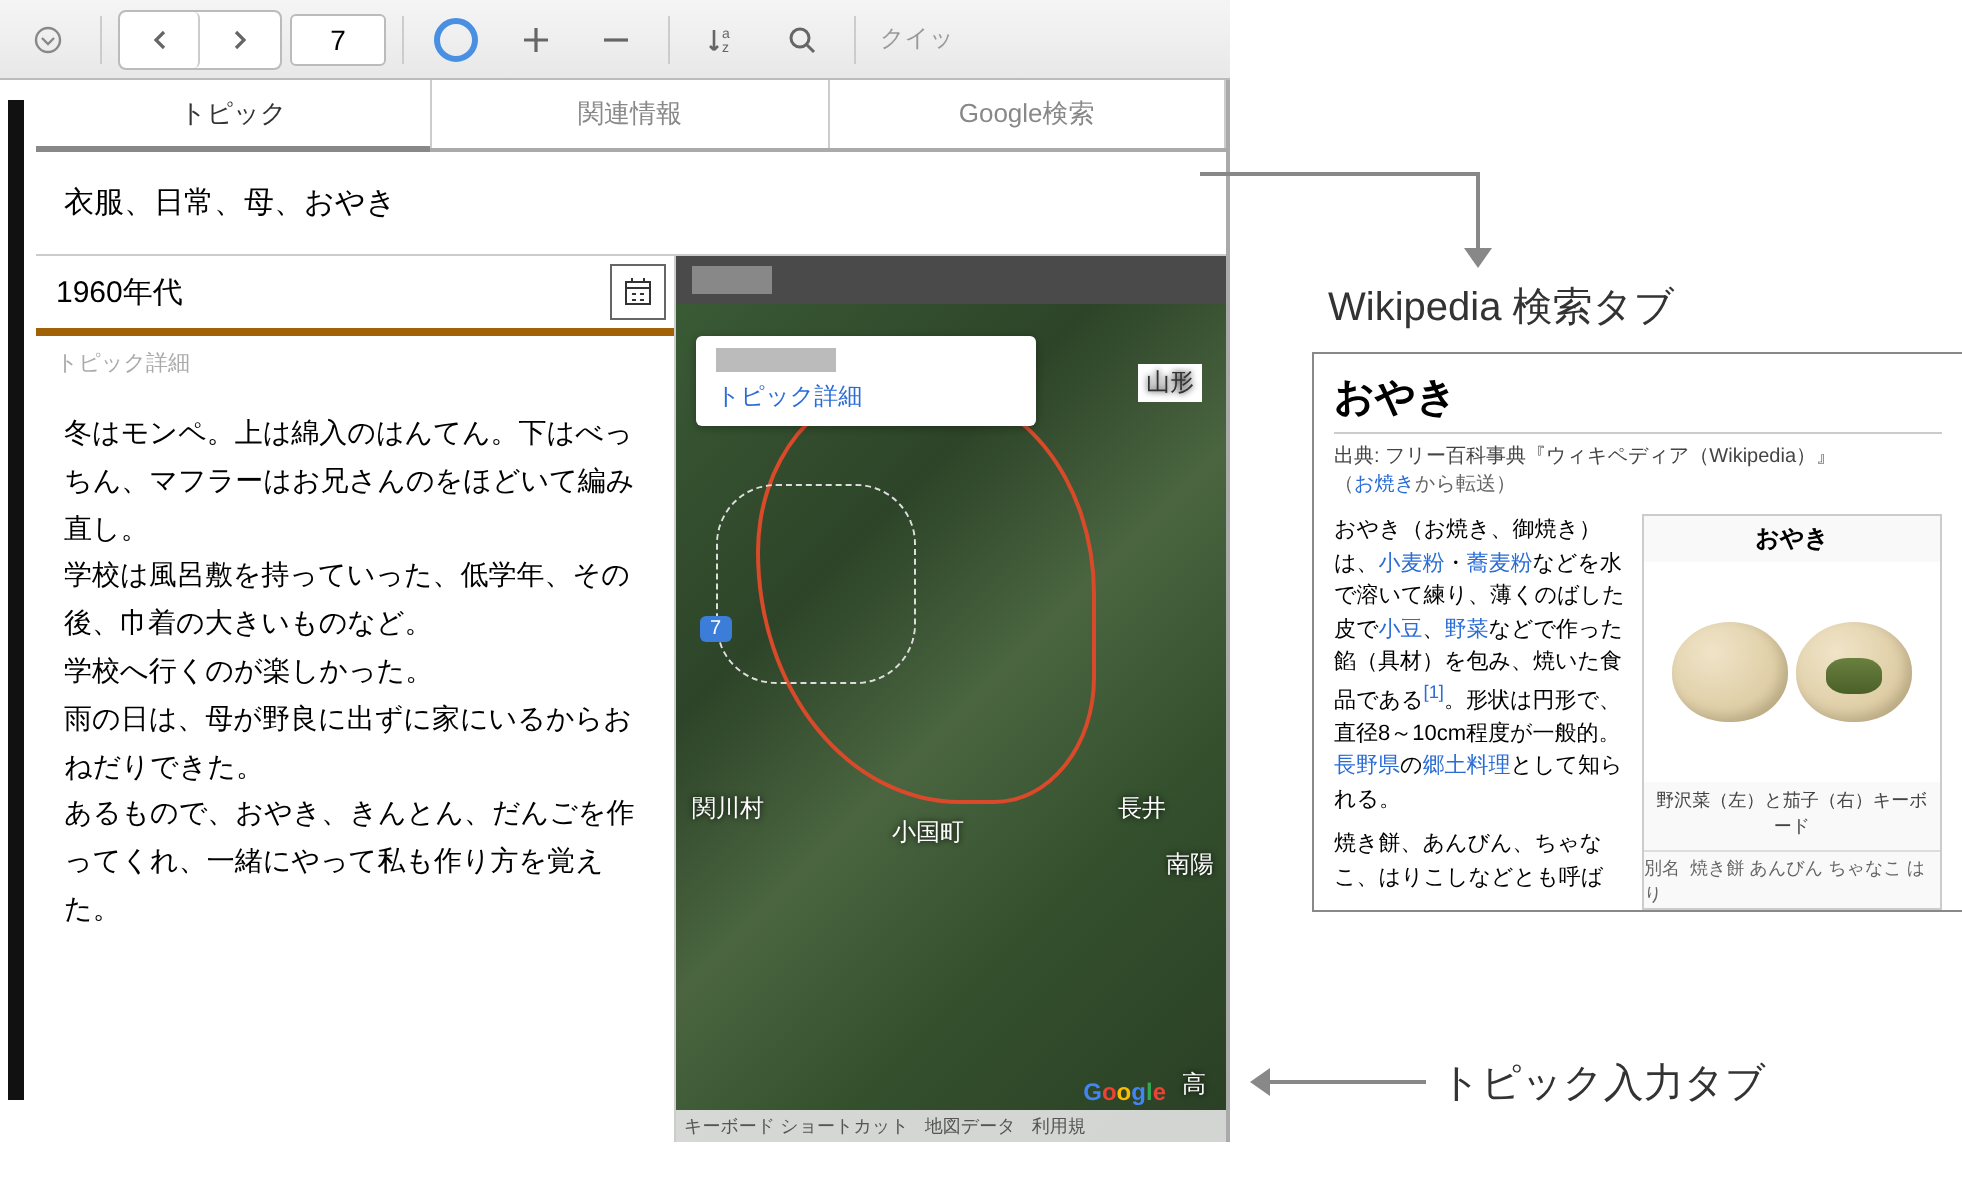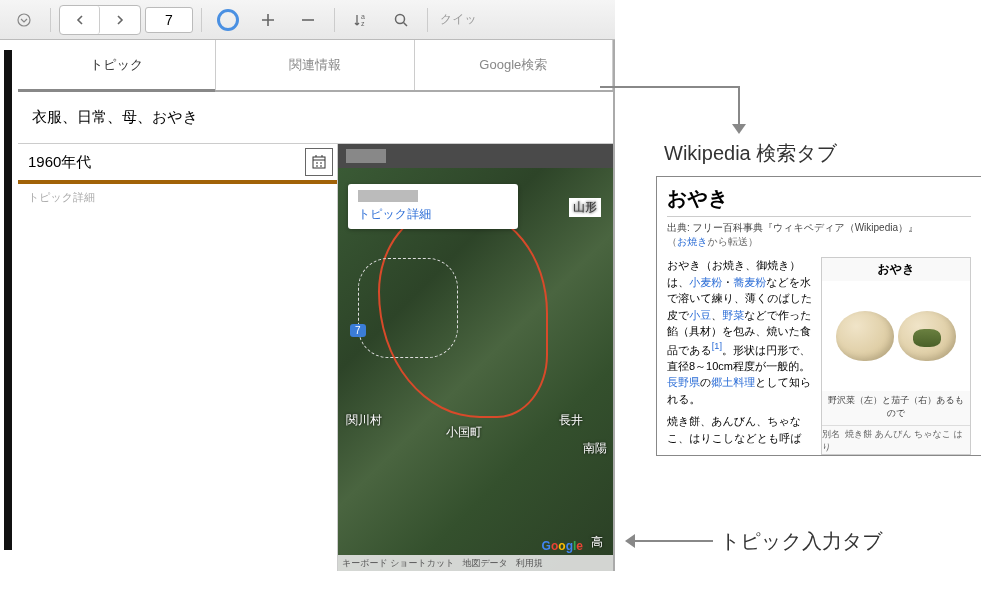--- a/index.html
+++ b/index.html
@@ -13,21 +13,21 @@
     .page-input { width: 48px; height: 26px; text-align: center; border: 1px solid #bbb; border-radius: 3px; font-size: 14px; }
     .circle-btn { width: 22px; height: 22px; border: 3px solid #4a90e2; border-radius: 50%; }
     .quick-label { color: #999; font-size: 12px; margin-left: 4px; }
     .divider-v { width: 1px; height: 24px; background: #ccc; margin: 0 4px; }
     
     .main-wrapper { display: flex; width: 615px; height: 531px; border-right: 2px solid #aaa; }
     .left-stripe { width: 18px; background: #fff; position: relative; }
     .left-stripe::after { content: ""; position: absolute; left: 4px; top: 10px; width: 8px; height: 500px; background: #111; }
     
     .content { flex: 1; display: flex; flex-direction: column; }
-    .tabs { display: flex; height: 52px; border-bottom: 2px solid #aaa; }
+    .tabs { display: flex; height: 36px; border-bottom: 2px solid #aaa; }
     .tab { flex: 1; display: flex; align-items: center; justify-content: center; border-right: 1px solid #ccc; color: #888; cursor: pointer; position: relative; }
     .tab.active { color: #333; font-weight: 500; }
     .tab.active::after { content: ""; position: absolute; bottom: -2px; left: 0; right: 0; height: 3px; background: #888; }
     
     .topic-text { padding: 16px 14px; font-size: 15px; }
     
     .lower { display: flex; flex: 1; border-top: 1px solid #ccc; }
     .lower-left { width: 320px; display: flex; flex-direction: column; border-right: 1px solid #ccc; }
     .year-row { display: flex; align-items: center; border-bottom: 4px solid #a16207; justify-content: center; }
     .year-input { flex: 1; padding: 6px 10px; font-size: 15px; border: none; }
@@ -148,20 +148,25 @@
         <div class="year-row">
           <input class="year-input" value="1960年代" style="">
           <div class="cal-btn">
             <svg width="14" height="14" viewBox="0 0 14 14">
                 <rect x="1" y="2" width="12" height="11" fill="none" stroke="#333"></rect>
                 <path d="M1 5h12M4 2V0M10 2V0M4 8h2M8 8h2M4 11h2M8 11h2" stroke="#333"></path>
               </svg>
           </div>
         </div>
         <div class="detail-label">トピック詳細</div>
+        <div class="detail-body" style="white-space: pre-line;">冬はモンペ。上は綿入のはんてん。下はべっちん、マフラーはお兄さんのをほどいて編み直し。
+学校は風呂敷を持っていった、低学年、その後、巾着の大きいものなど。
+学校へ行くのが楽しかった。
+雨の日は、母が野良に出ずに家にいるからおねだりできた。
+あるもので、おやき、きんとん、だんごを作ってくれ、一緒にやって私も作り方を覚えた。</div>
       </div>
       <div class="map-pane">
         <div class="map-header">
           <div class="map-header-box"></div>
         </div>
         <div class="map-terrain">
           <div class="map-road" style="top:40px; left:40px; width:170px; height:210px;"></div>
           <div class="map-road" style="top:90px; left:20px; width:100px; height:100px; border-width:1px; border-style:dashed; border-color:#ddd; border-radius:30%;"></div>
         </div>
         <div class="map-overlay-card">
@@ -205,19 +210,19 @@
     <div class="wiki-text">
       <span>おやき（お焼き、御焼き）は、</span><a class="wiki-link">小麦粉</a><span>・</span><a class="wiki-link">蕎麦粉</a><span>などを水で溶いて練り、薄くのばした皮で</span><a class="wiki-link">小豆</a><span>、</span><a class="wiki-link">野菜</a><span>などで作った</span><span>餡（具材）</span><span>を包み、焼いた食品である</span><sup><a class="wiki-link">[1]</a></sup><span>。形状は円形で、直径8～10cm程度が一般的。</span><a class="wiki-link">長野県</a><span>の</span><a class="wiki-link">郷土料理</a><span>として知られる。</span>
       <div class="wiki-row2">焼き餅、あんびん、ちゃなこ、はりこしなどとも呼ば</div>
     </div>
     <div class="wiki-infobox">
       <div class="wiki-infobox-title">おやき</div>
       <div class="wiki-img">
         <div class="oyaki"></div>
         <div class="oyaki cut"></div>
       </div>
-      <div class="wiki-caption">野沢菜（左）と茄子（右）あるもので</div>
+      <div class="wiki-caption">野沢菜（左）と茄子（右）キーボード</div>
       <div class="wiki-bottom-row">
         <span>別名</span>&nbsp;&nbsp;<span>焼き餅 あんびん ちゃなこ はり</span>
       </div>
     </div>
   </div>
 </div>
 
 </body></html>

